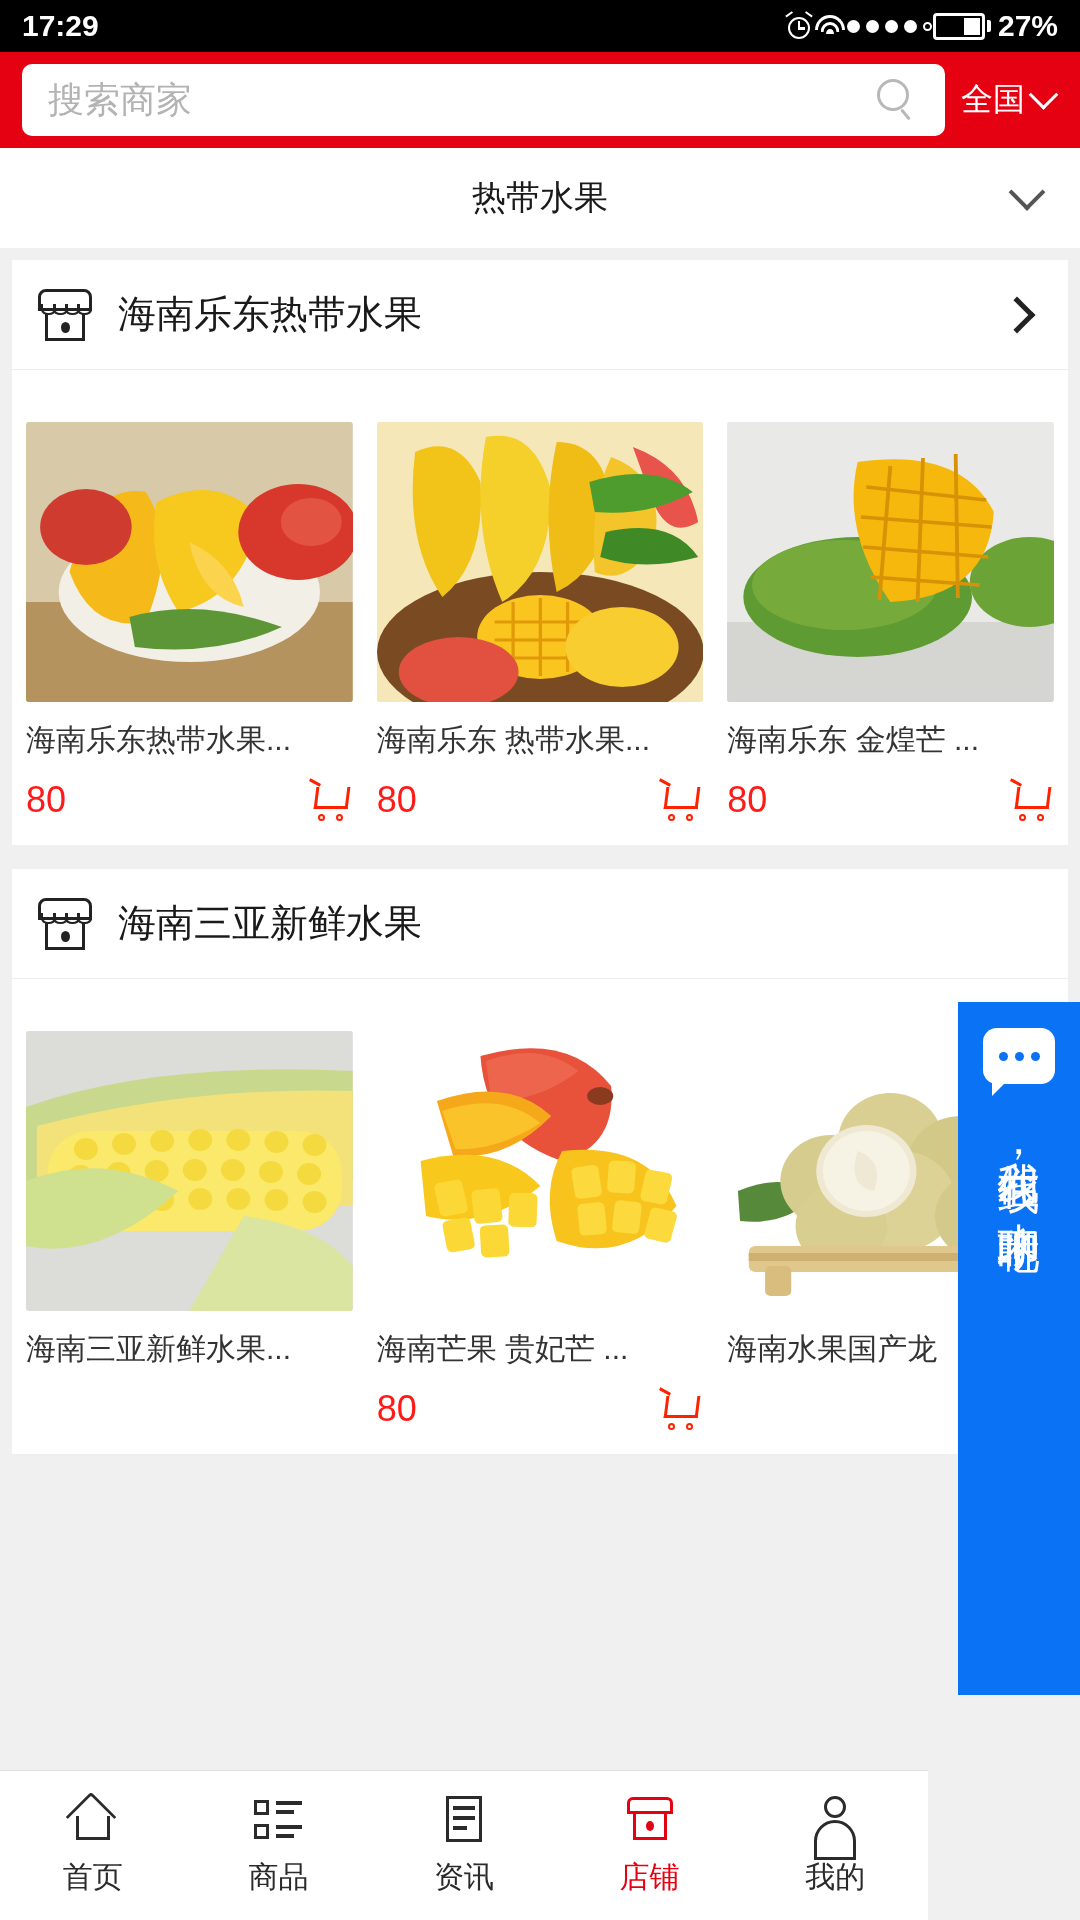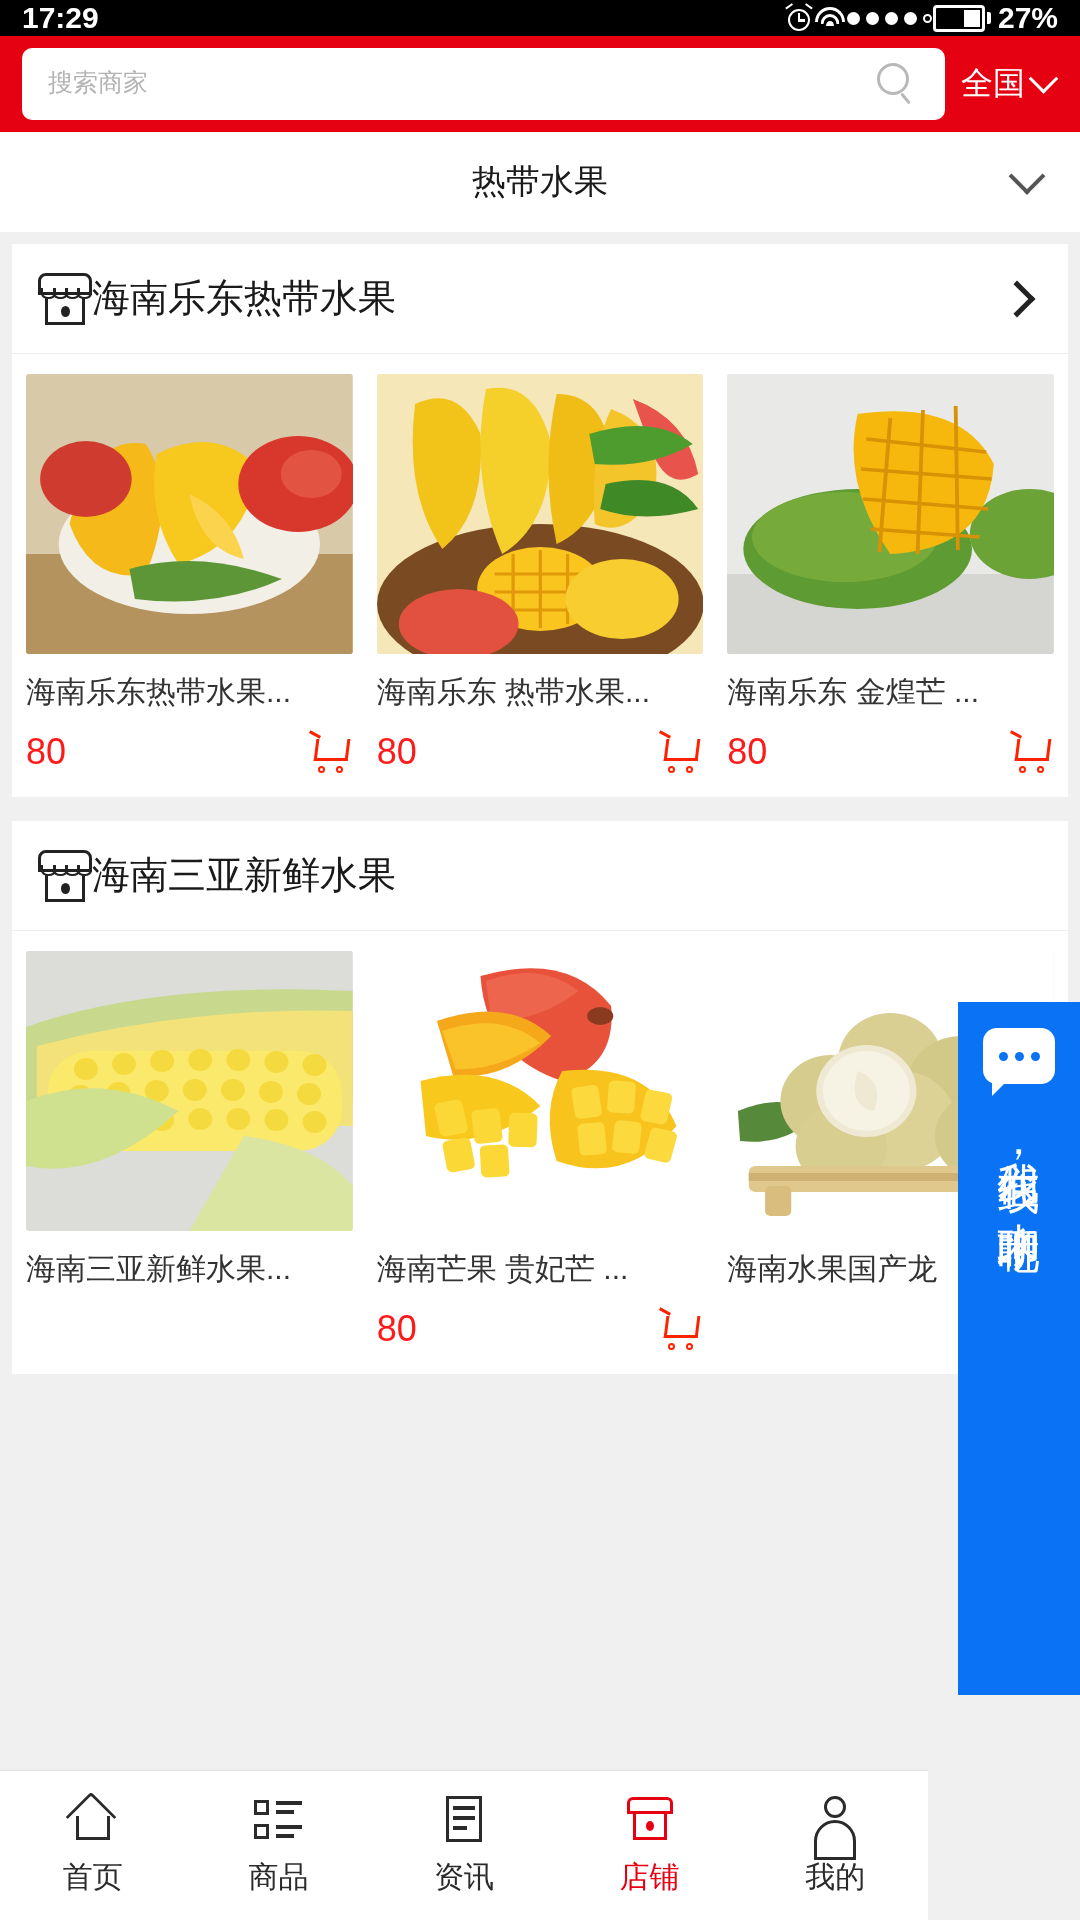--- a/index.html
+++ b/index.html
@@ -5,21 +5,21 @@
   * { margin:0; padding:0; box-sizing:border-box; }
   html, body {
     width:1080px; height:1920px;
     font-family:"Liberation Sans","DejaVu Sans",sans-serif;
     background:#f0f0f0; overflow:hidden;
   }
   #screen { position:relative; width:1080px; height:1920px; background:#f0f0f0; }
 
   
   .statusbar{
-    height:36px; background:#000; color:#fff;
+    height:52px; background:#000; color:#fff;
     display:flex; align-items:center; justify-content:space-between;
     padding:0 22px; font-size:30px; font-weight:600;
   }
   .sb-right{ display:flex; align-items:center; gap:1px; }
   .alarm-icon{ width:28px; height:28px; position:relative; }
   .alarm-icon .ring{
     position:absolute; left:3px; top:5px; width:22px; height:22px;
     border:2.5px solid #fff; border-radius:50%;
   }
   .alarm-icon .hand{
@@ -59,22 +59,22 @@
   
   .searchbar{
     background:#e50012; height:96px;
     display:flex; align-items:center; padding:0 16px 0 22px; gap:16px;
   }
   .search-box{
     flex:1; height:72px; background:#fff; border-radius:10px;
     display:flex; align-items:center; padding:0 26px;
   }
   .search-box input{
-    flex:1; border:none; outline:none; font-size:25px; color:#333;
-    font-family:Liberation Mono, monospace; background:transparent;
+    flex:1; border:none; outline:none; font-size:36px; color:#333;
+    font-family:Liberation Serif, serif; background:transparent;
   }
   .search-box input::placeholder{ color:#b3b3b3; }
   .magnifier{ width:44px; height:44px; position:relative; flex:0 0 auto;}
   .magnifier .lens{
     position:absolute; left:2px; top:1px; width:32px; height:32px;
     border:3px solid #b8b8b8; border-radius:50%;
   }
   .magnifier .handle{
     position:absolute; left:29px; top:30px; width:3px; height:13px;
     background:#b8b8b8; transform:rotate(-40deg); border-radius:2px;
@@ -116,30 +116,30 @@
     border-radius:0 0 50% 50%; box-sizing:border-box; margin-right:-2.5px;
   }
   .shop-icon .body{
     position:absolute; left:7px; top:24px; width:40px; height:28px;
     border:3px solid #222; border-top:none; box-sizing:border-box;
   }
   .shop-icon .dot{
     position:absolute; left:23px; top:33px; width:9px; height:11px;
     background:#222; border-radius:50%;
   }
-  .store-name{ font-size:38px; color:#1a1a1a; }
+  .store-name{ font-size:38px; color:#1a1a1a; margin-left:26px; }
   .arrow-right{
     position:absolute; right:38px; top:50%; width:26px; height:26px;
     border-right:5px solid #222; border-top:5px solid #222;
     transform:translateY(-50%) rotate(45deg);
   }
 
   
   .prod-grid{ display:flex; padding:20px 14px 24px 14px; gap:24px; }
-  .prod{ flex:1 1 0; min-width:0; }
+  .prod{ flex:1 1 0; min-width:0;margin-top:32px; }
   .prod-img{
     width:100%; height:280px; border-radius:3px; overflow:hidden;
     position:relative; background:#eee;
   }
   .prod-img svg{ display:block; width:100%; height:100%; }
   .prod-title{
     margin-top:18px; font-size:30px; color:#333; white-space:nowrap;
     overflow:hidden; text-overflow:ellipsis;
   }
   .prod-bottom{

